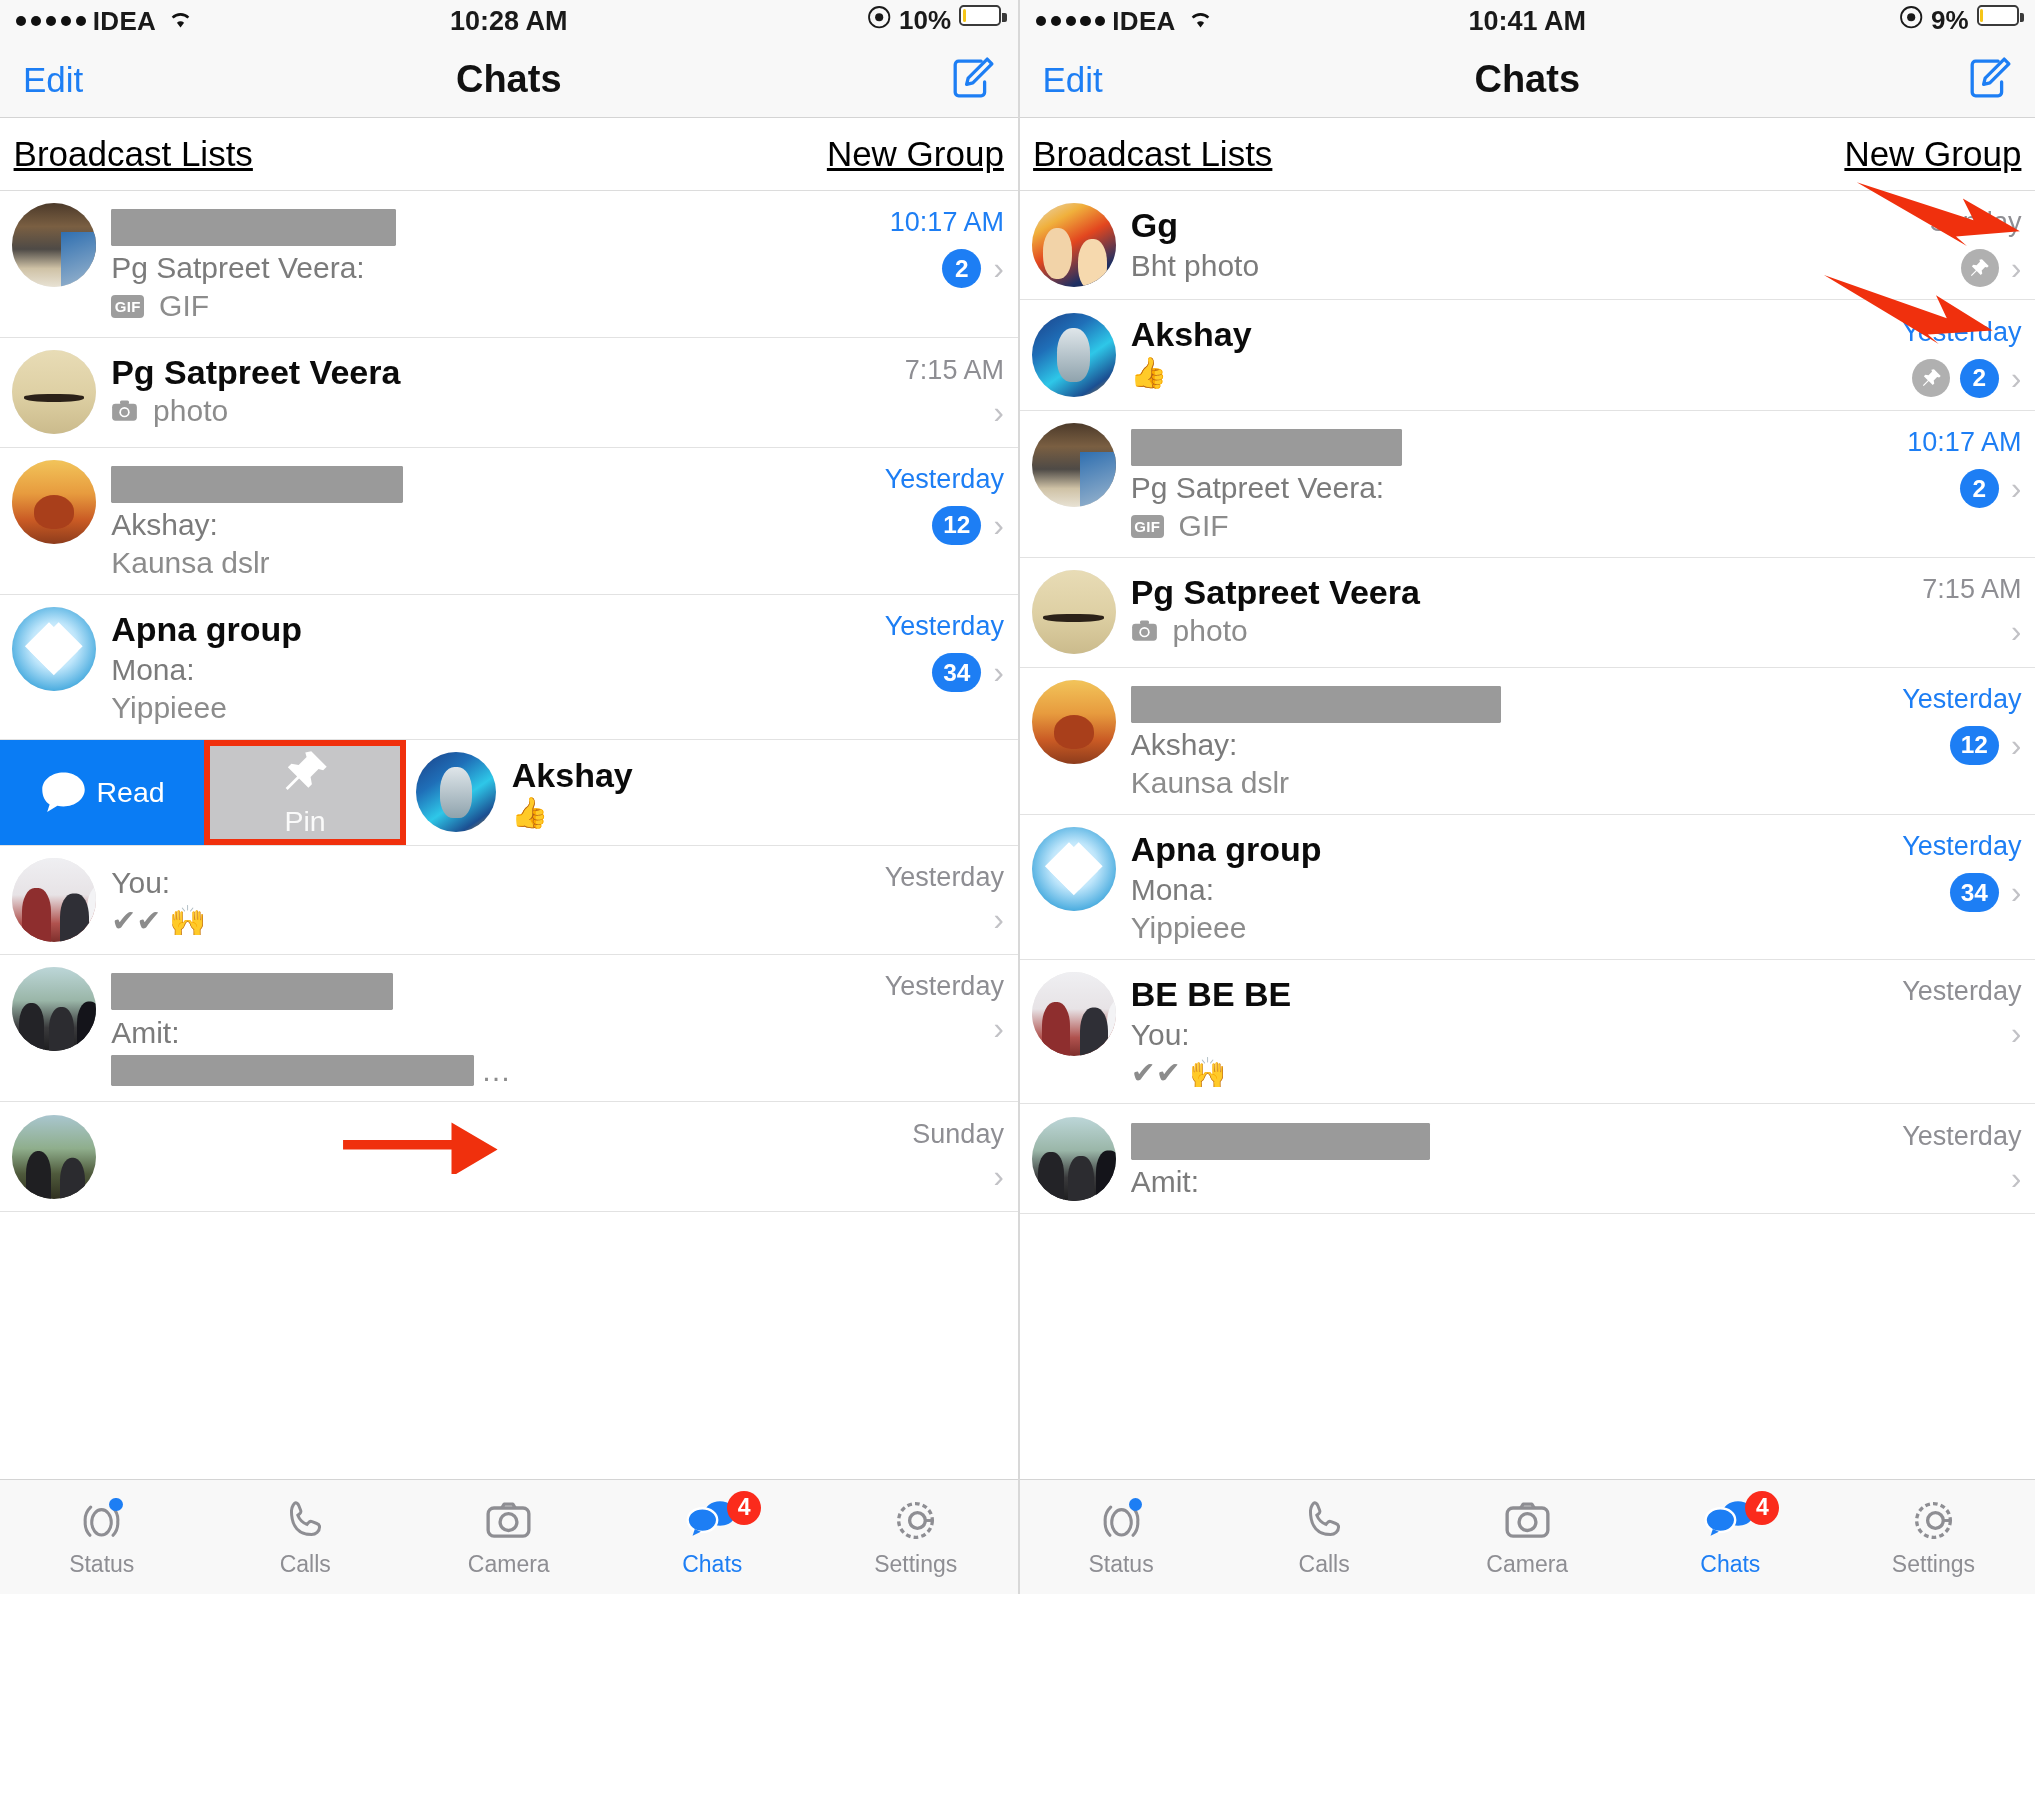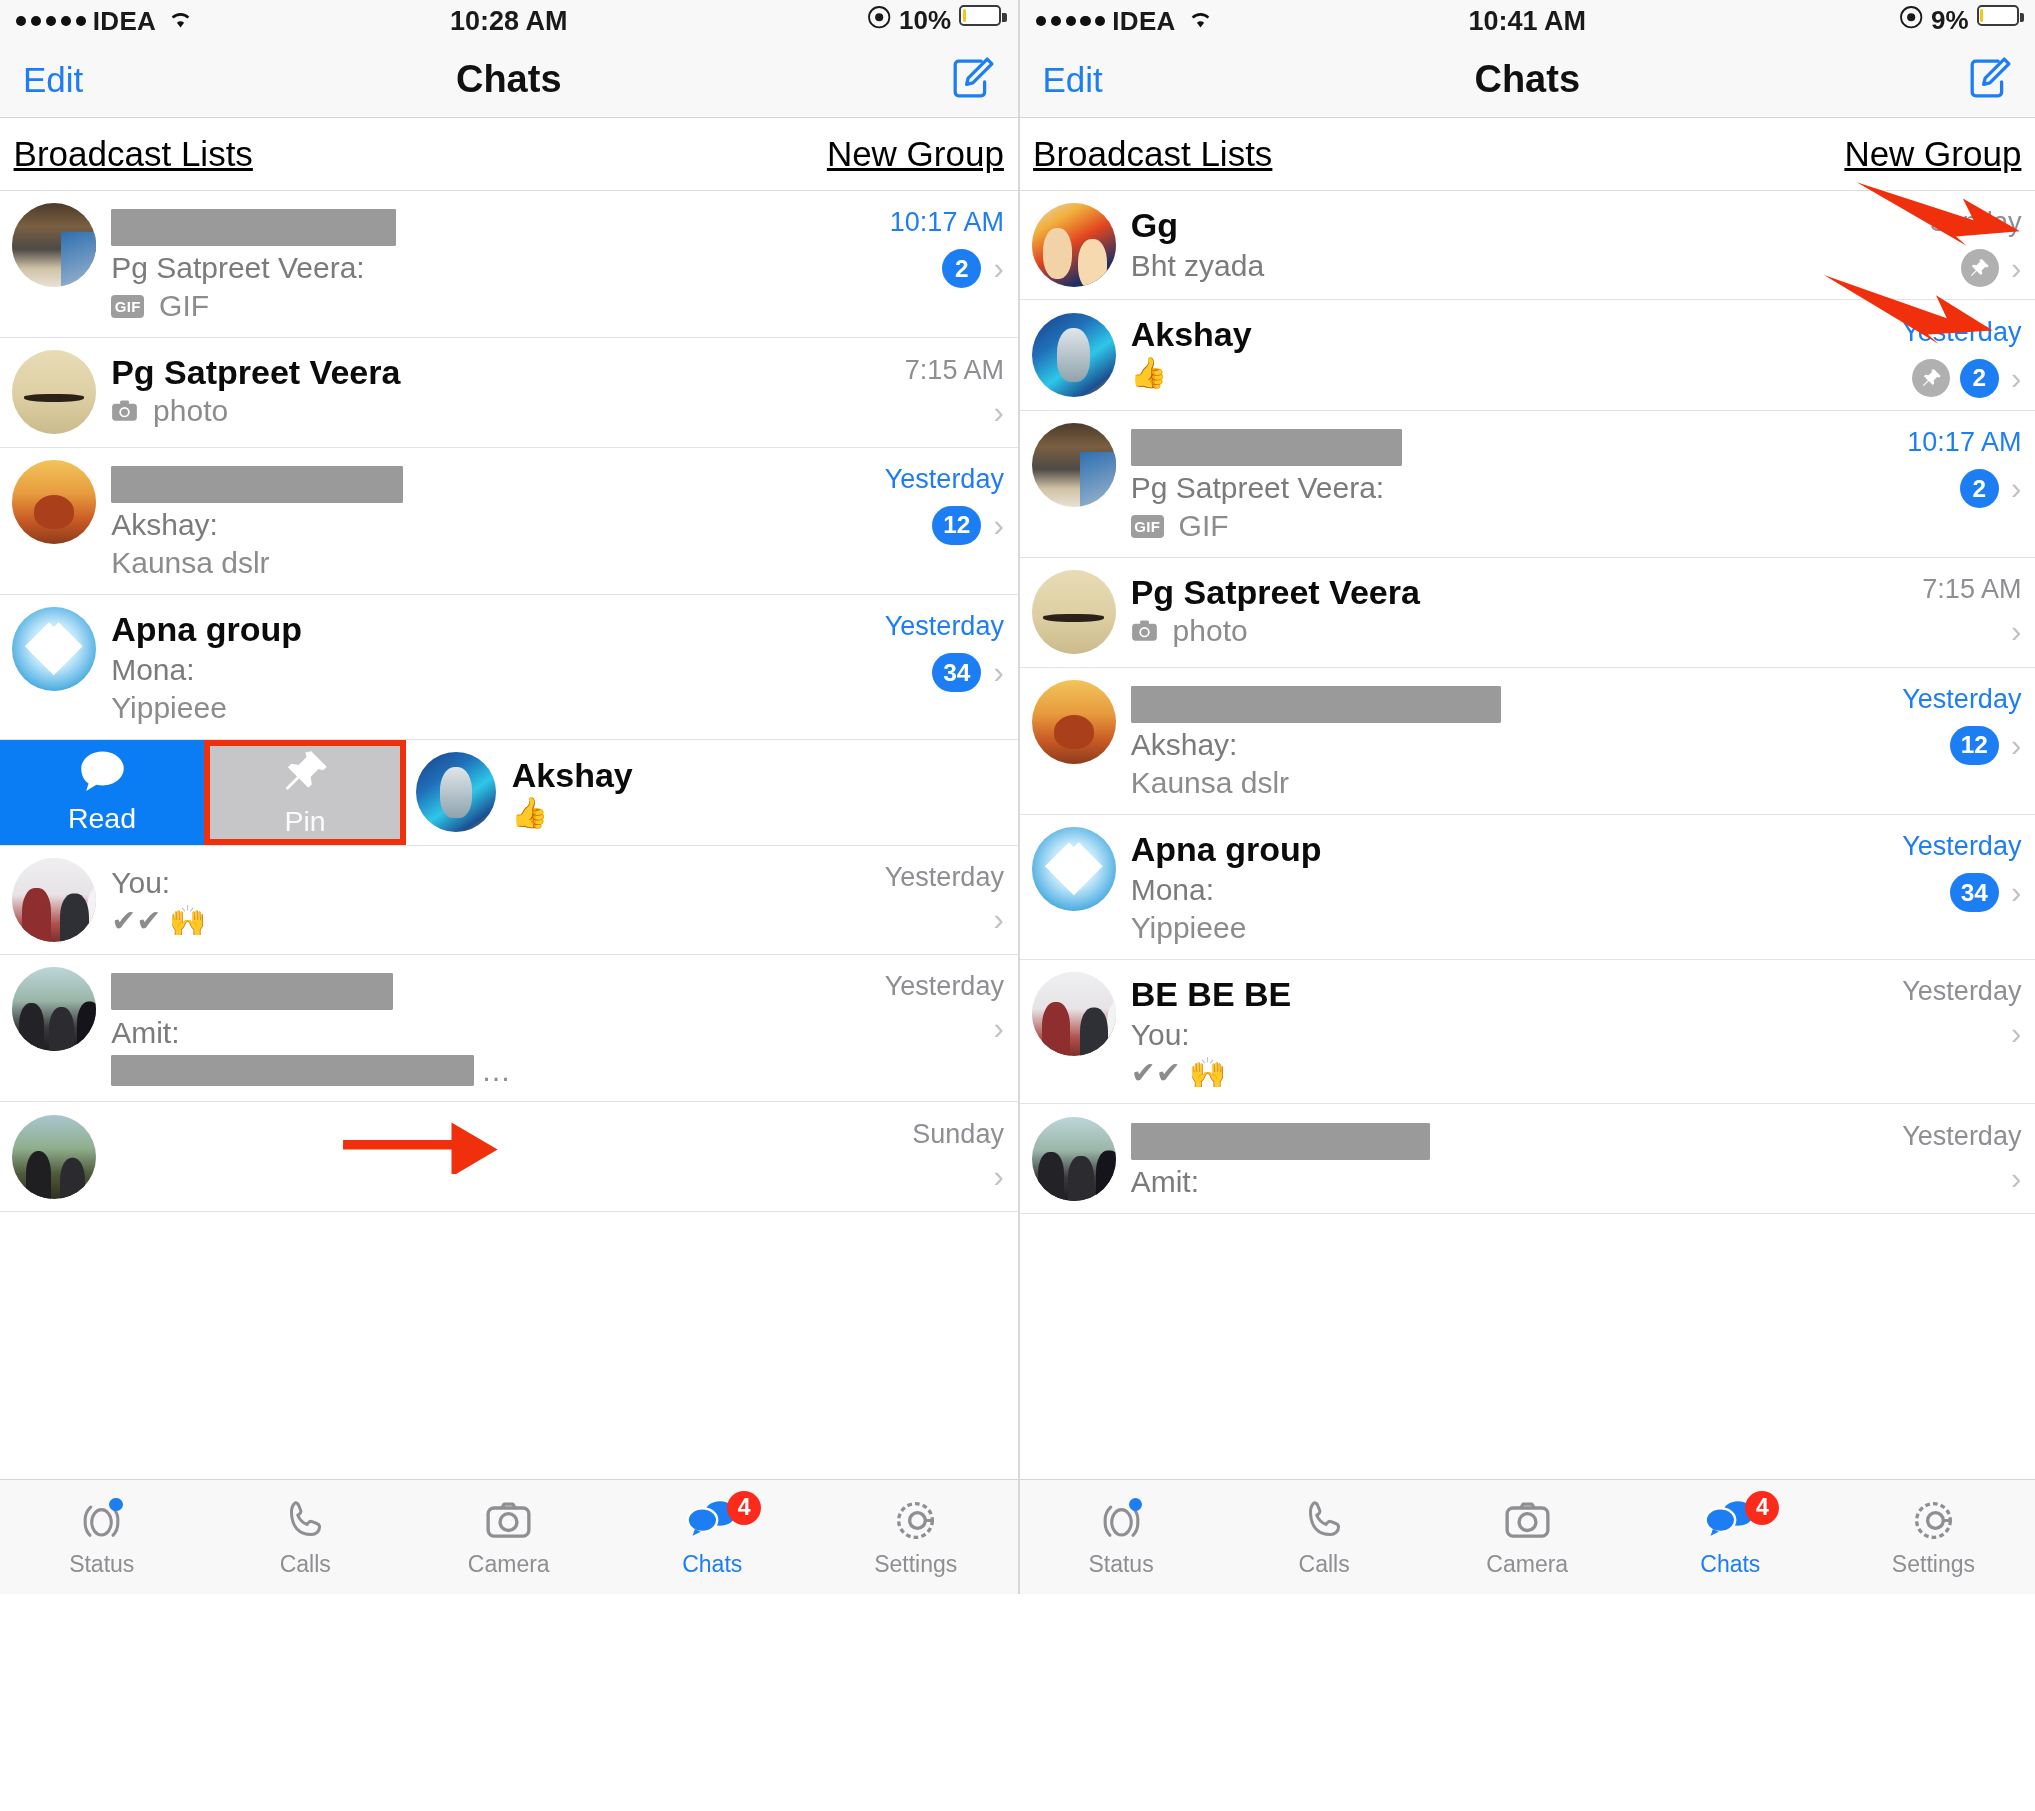--- a/index.html
+++ b/index.html
@@ -94,21 +94,21 @@
               margin-right: 8.1px; }
   .gif-ic { display: inline-flex; align-items: center; justify-content: center;
             background: #9d9d9d; color: #fff; font-size: 15px; font-weight: 700;
             border-radius: 4.1px; width: 33px; height: 23px; margin-right: 8.1px;
             vertical-align: -2px; letter-spacing: 0.3px; }
 
   
   .swiperow { display: flex; align-items: stretch; min-height: 106px;
               border-bottom: 1.4px solid #e2e2e2; background: #fff; position: relative; }
   .sw-read { width: 204px; background: #0a7cf4; color: #fff;
-             display: flex; flex-direction: column; align-items: center;
+             display: flex; flex-direction: row; align-items: center;
              justify-content: center; gap: 8.1px; }
   .sw-read .lbl { font-size: 28.5px; font-weight: 400; }
   .sw-pin-wrap { width: 202px; border: 6.8px solid #f0300d; position: relative; }
   .sw-pin { width: 100%; height: 100%; background: #c6c6c8; color: #fff;
             display: flex; flex-direction: column; align-items: center;
             justify-content: center; gap: 5.4px; }
   .sw-pin .lbl { font-size: 28.5px; color: #fafafa; }
   .sw-rest { flex: 1 1 auto; display: flex; align-items: center;
              padding: 6.8px 13.6px 6.8px 9.5px; }
   .sw-rest .avatar { width: 80px; height: 80px; flex: 0 0 80px; margin-right: 16.3px; }
@@ -486,21 +486,21 @@
       <span>New Group</span>
     </div>
 
     <div class="chatlist" id="right-list">
         <div class="row">
           <div class="avatar">
             <span class="av av-couple"></span>
           </div>
           <div class="body">
             <div class="title"><span>Gg</span></div>
-            <div class="sub1">Bht zyada</div>
+            <div class="sub1">Bht photo</div>
           </div>
           <div class="meta">
             <span class="time">Sunday</span>
             <span class="metarow">
               <span class="pinbadge">
                 <svg width="23" height="23" viewBox="0 0 24 24">
                   <path d="M14.6 2.4l7 7-1.6 1.6-2.1-.6-3.6 3.6.6 3.3-1.6 1.6-4.2-4.2-5.2 5.2-.9-.9 5.2-5.2L4 9.6l1.6-1.6 3.3.6L12.5 5l-.6-2.1z" fill="#ffffff"></path>
                 </svg>
               </span>
               <span class="chev">›</span>

